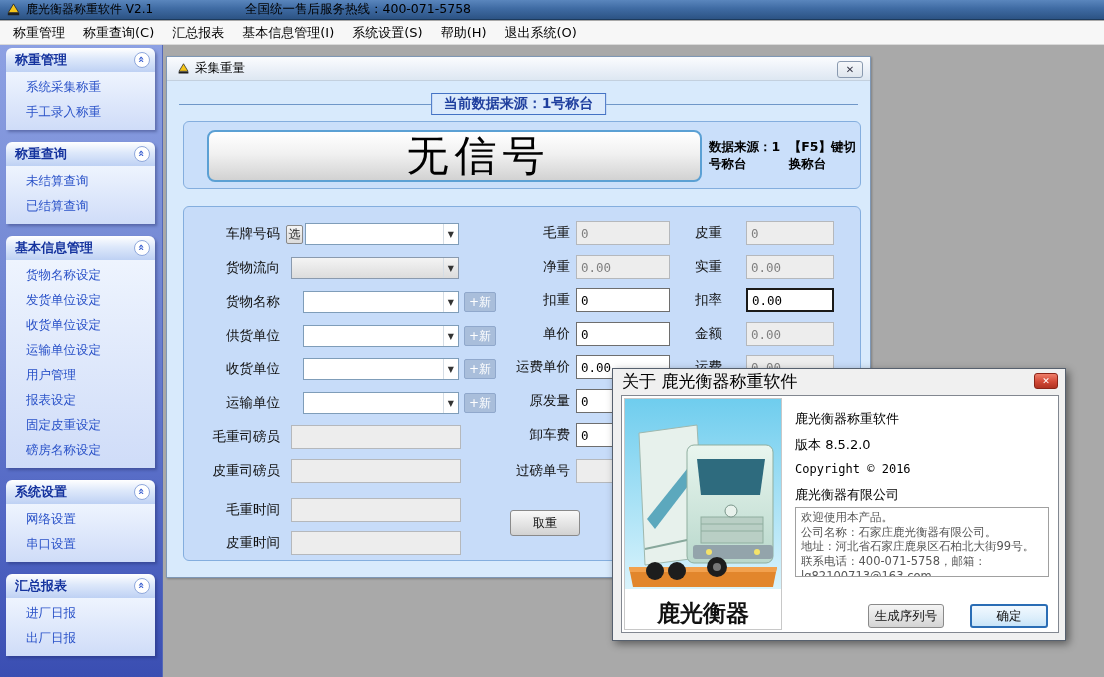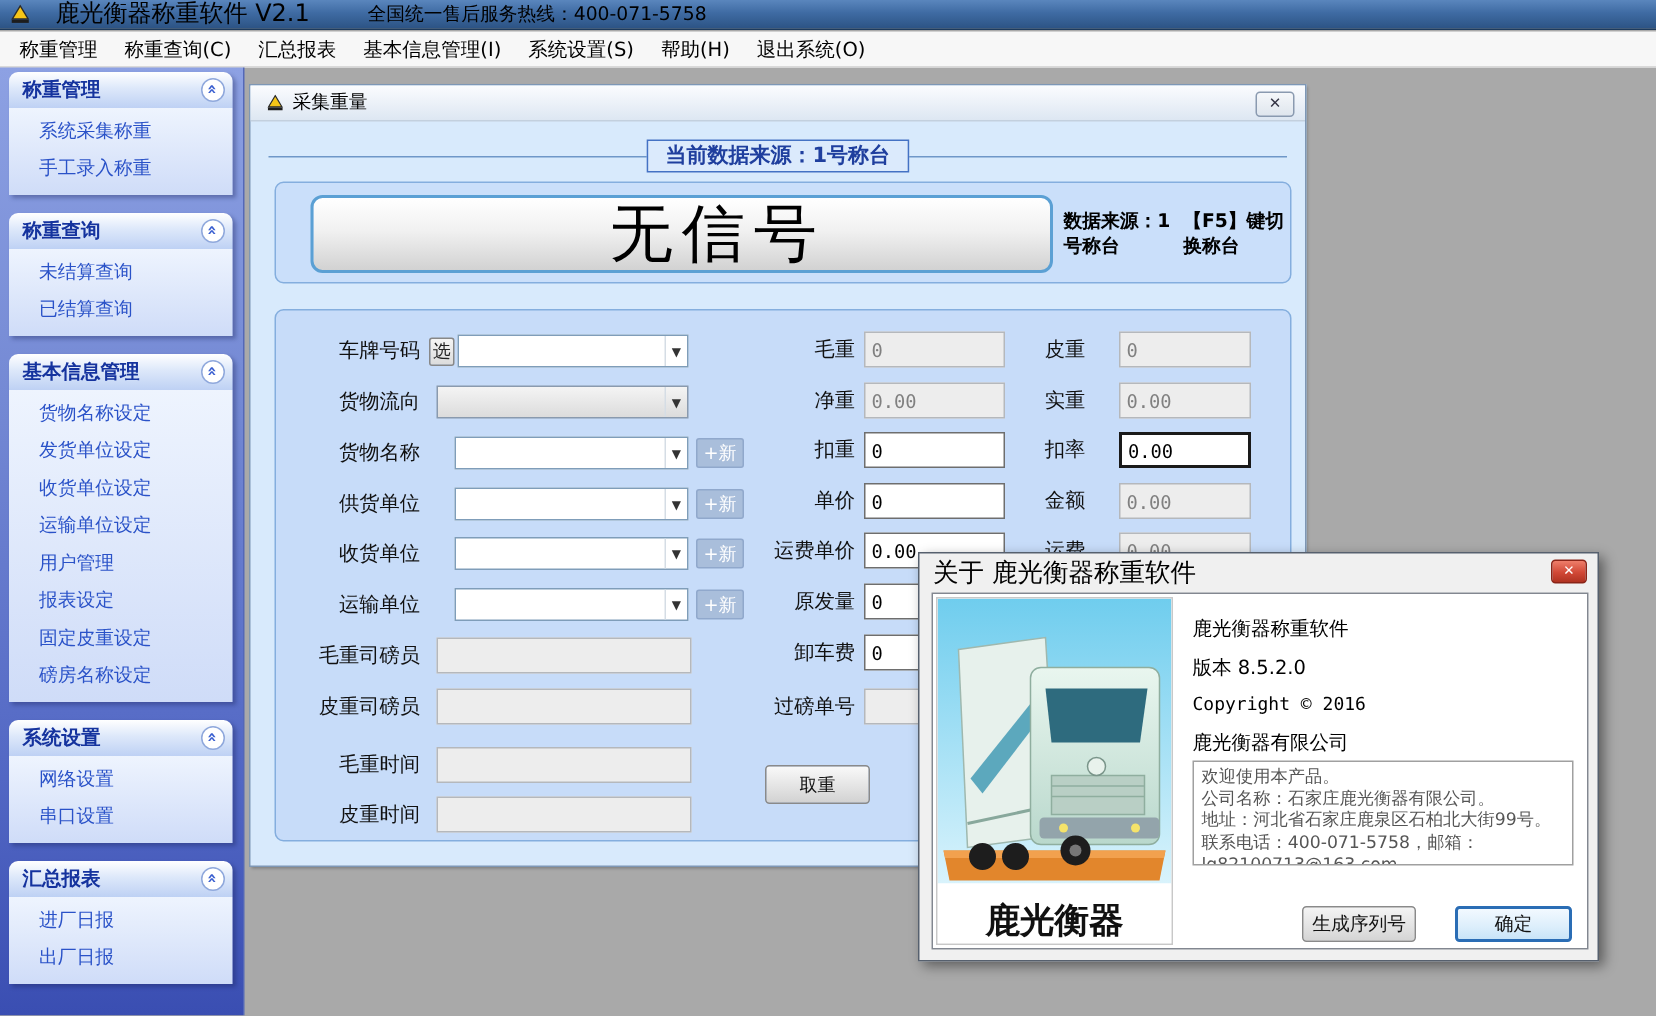--- a/index.html
+++ b/index.html
@@ -3,21 +3,21 @@
 <meta charset="utf-8">
 <style>
   * { margin:0; padding:0; box-sizing:border-box; }
   html,body { width:1104px; height:677px; overflow:hidden; }
   body { font-family:"DejaVu Sans","Liberation Sans",sans-serif; font-size:13px; color:#111; background:#a9a9a9; position:relative; }
 
   
   .titlebar { position:absolute; left:0; top:0; width:1104px; height:20px;
     background:linear-gradient(180deg,#5a86bd 0%,#3f6ba3 45%,#2c5384 100%);
     border-bottom:1px solid #1d3a5c; display:flex; align-items:center; padding:0 6px; }
-  .titlebar .apptitle { color:#000; font-size:16px; margin-left:16px; }
+  .titlebar .apptitle { color:#000; font-size:12px; margin-left:5px; }
   .titlebar .hotline { position:absolute; left:245px; color:#000; font-size:12.5px; }
   .logo-svg { width:15px; height:14px; display:block; }
 
   
   .menubar { position:absolute; left:0; top:21px; width:1104px; height:24px; background:#f7f7f7;
     border-bottom:1px solid #d9d9d9; display:flex; align-items:center; padding-left:4px; }
   .menu-item { padding:3px 9px; font-size:13px; color:#000; cursor:default; }
 
   
   .sidebar { position:absolute; left:0; top:45px; width:163px; height:632px;
@@ -57,21 +57,21 @@
   .sig-right { position:absolute; left:525px; top:0; width:150px; height:68px;
     display:flex; flex-direction:row; align-items:center; justify-content:center; gap:7px;
     font-size:12.5px; font-weight:bold; color:#000; }
 
   .form-panel { position:absolute; left:16px; top:149px; width:678px; height:355px;
     background:#c7dcf9; border:1px solid #84aede; border-radius:6px; }
   .frow { position:absolute; height:26px; display:flex; align-items:center; }
   .flabel { display:inline-block; text-align:right; font-size:13.5px; color:#111; white-space:nowrap; }
   .lab-l { position:absolute; left:4px; width:92px; text-align:right; }
   .lab-m { position:absolute; left:290px; width:96px; text-align:right; }
-  .lab-r { position:absolute; left:482px; width:88px; text-align:center; }
+  .lab-r { position:absolute; left:450px; width:88px; text-align:right; }
 
   .combo { background:#fff; border:1px solid #7f9db9; height:22px; display:flex; align-items:center; position:absolute; }
   .combo .arrow { margin-left:auto; font-size:8px; color:#333; padding:0 4px; border-left:1px solid #d5dde5; align-self:stretch; display:flex; align-items:center; cursor:pointer; }
   .combo.gray { background:linear-gradient(180deg,#f4f4f4 0%,#dcdcdc 100%); border:1px solid #8a9aae; }
 
   .btn-sel { position:absolute; width:17px; height:19px; font-size:12px; color:#222;
     background:linear-gradient(180deg,#f5f5f5,#dcdcdc); border:1px solid #888; border-radius:2px;
     display:flex; align-items:center; justify-content:center; cursor:pointer; }
   .btn-new { position:absolute; width:32px; height:20px; background:#a9bedb; border:1px solid #90a8cc;
     border-radius:2px; color:#fff; font-size:12px; display:flex; align-items:center; justify-content:center; cursor:pointer; }

